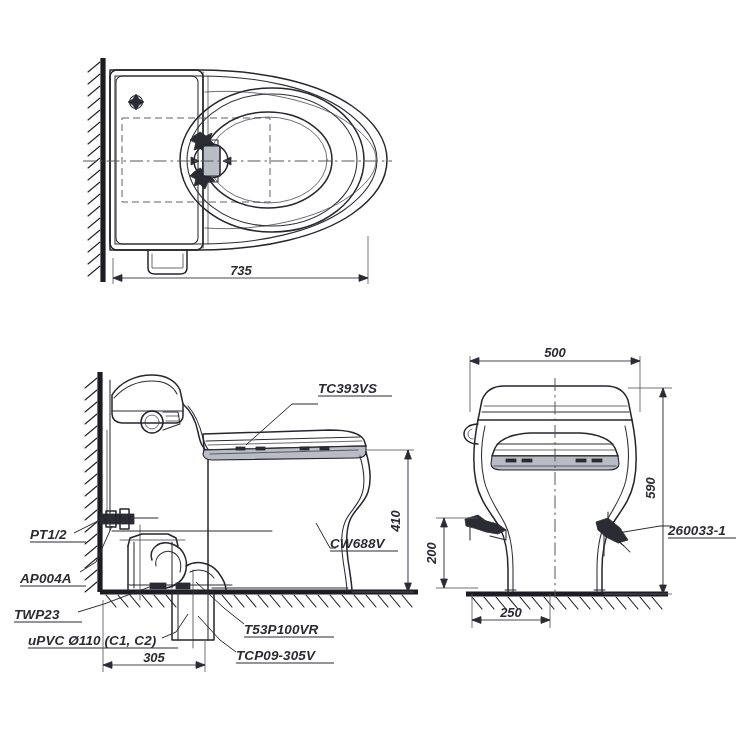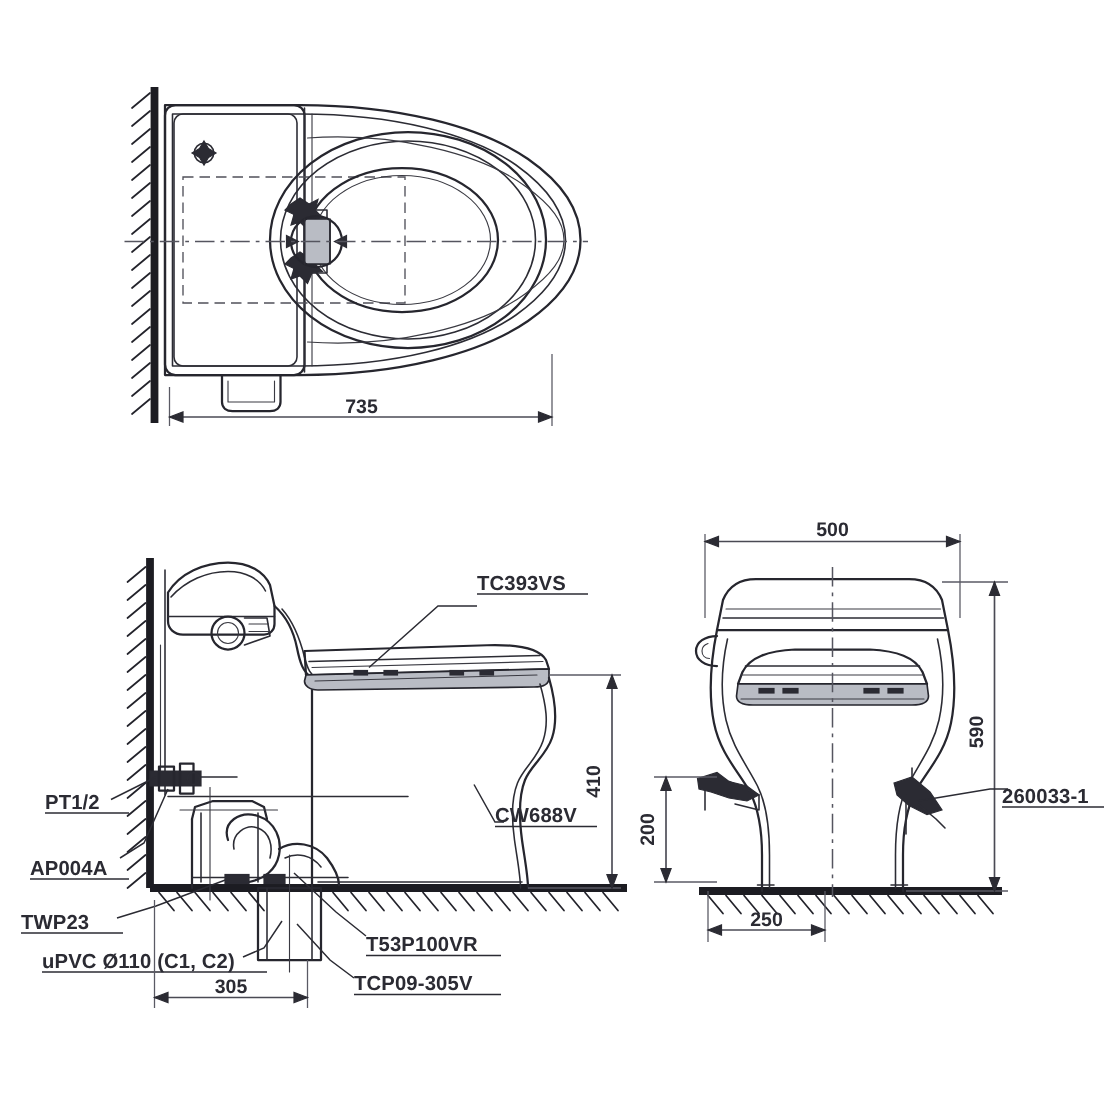--- a/index.html
+++ b/index.html
@@ -13,20 +13,21 @@
     height: 740px;
     position: relative;
     overflow: hidden;
     font-family: "Liberation Sans", sans-serif;
   }
   #drawing-root {
     position: absolute;
     inset: 0;
     width: 740px;
     height: 732px;
+    font-style: italic;
   }
   svg.sheet {
     display: block;
     width: 740px;
     height: 740px;
     background: #ffffff;
   }
   .lbl {
     font-family: "Liberation Sans", sans-serif;
     font-size: 13.5px;

